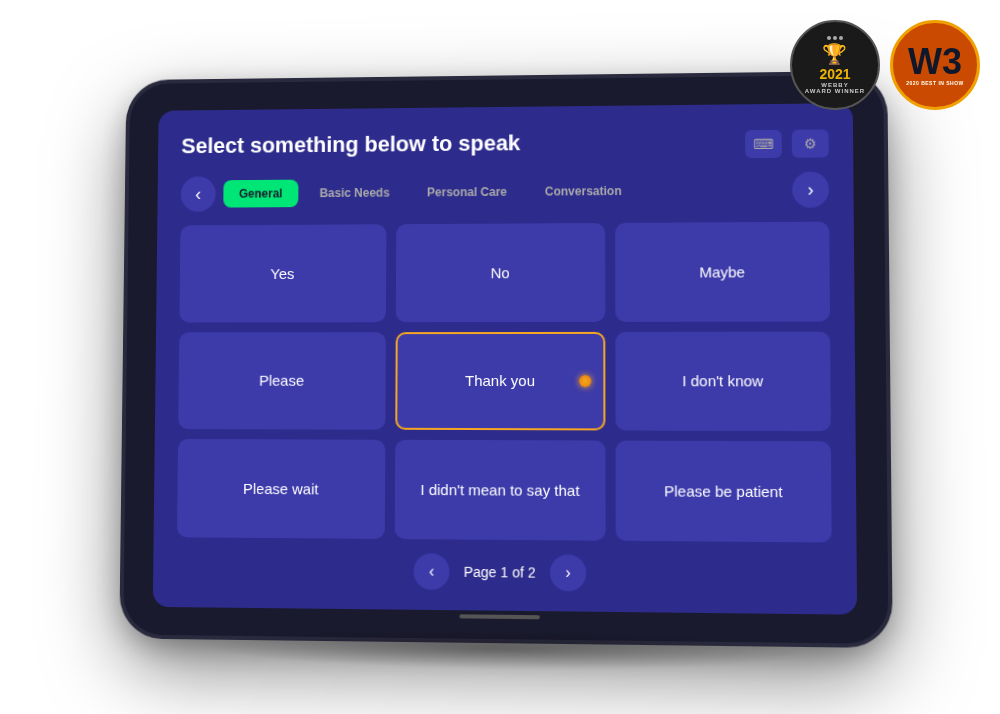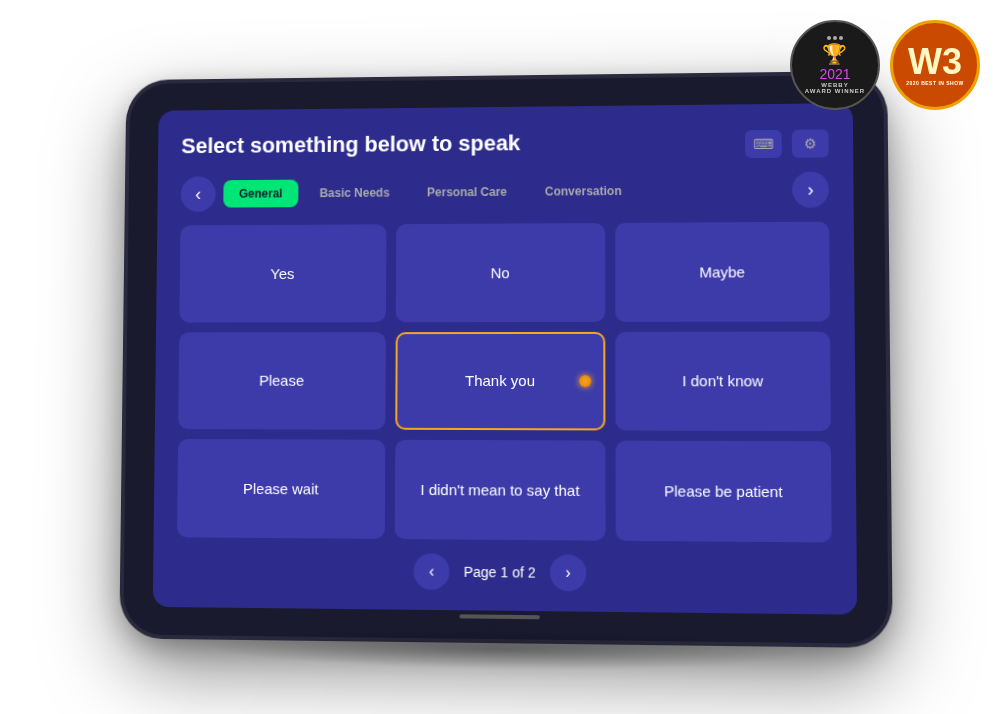--- a/index.html
+++ b/index.html
@@ -46,40 +46,40 @@
 
     .badge-webby {
       background: #1a1a1a;
       color: #fff;
       border: 2px solid #555;
       position: relative;
     }
 
     .badge-webby .badge-year {
       font-size: 14px;
-      font-weight: 400;
-      color: #d946ef;
+      font-weight: 700;
+      color: #eab308;
     }
 
     .badge-webby .badge-sub {
       font-size: 6px;
       color: #ccc;
       letter-spacing: 1px;
     }
 
     .badge-w3 {
       background: #c94a00;
       color: #fff;
       border: 3px solid #f0a000;
     }
 
     .badge-w3 .w3-letter {
       font-size: 36px;
       font-weight: 900;
-      color: #fef9c3;
+      color: #0f172a;
       line-height: 1;
     }
 
     .badge-w3 .badge-sub {
       font-size: 5px;
       color: #ffe;
       letter-spacing: 0.5px;
     }
 
     

